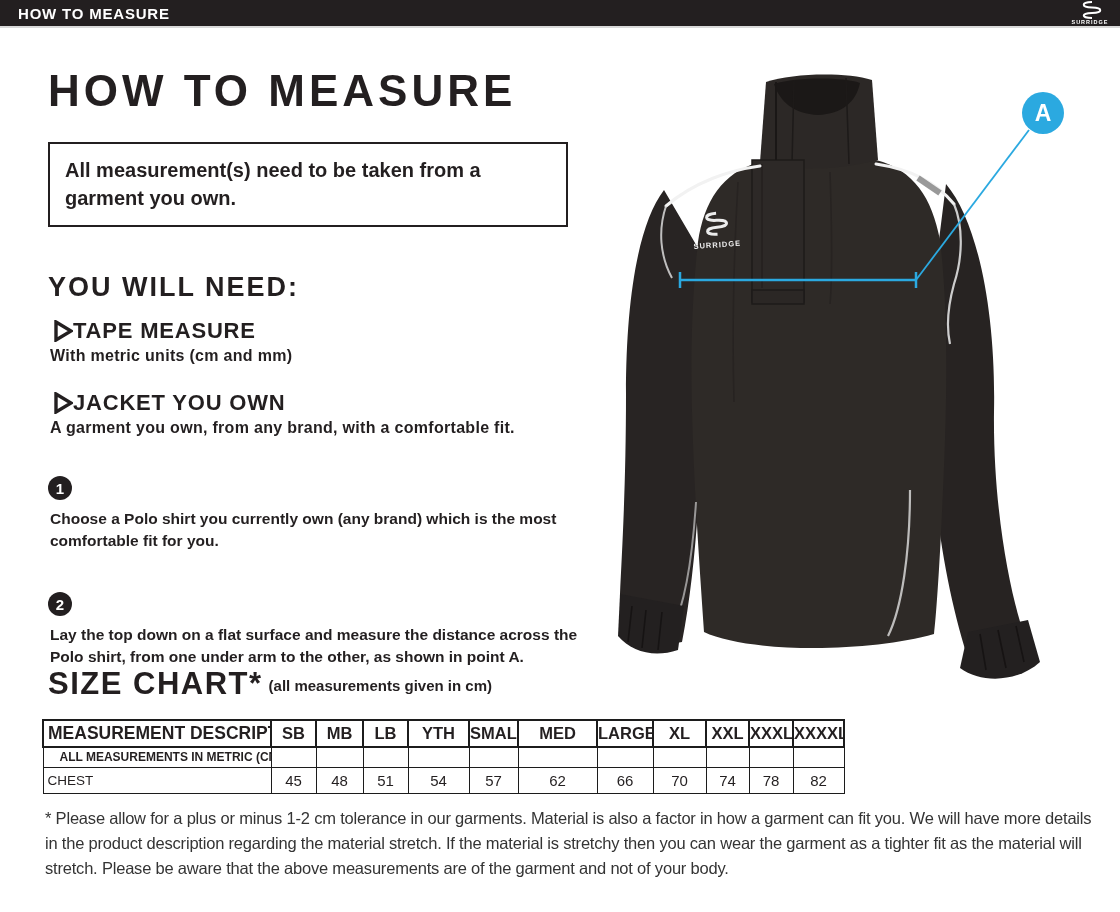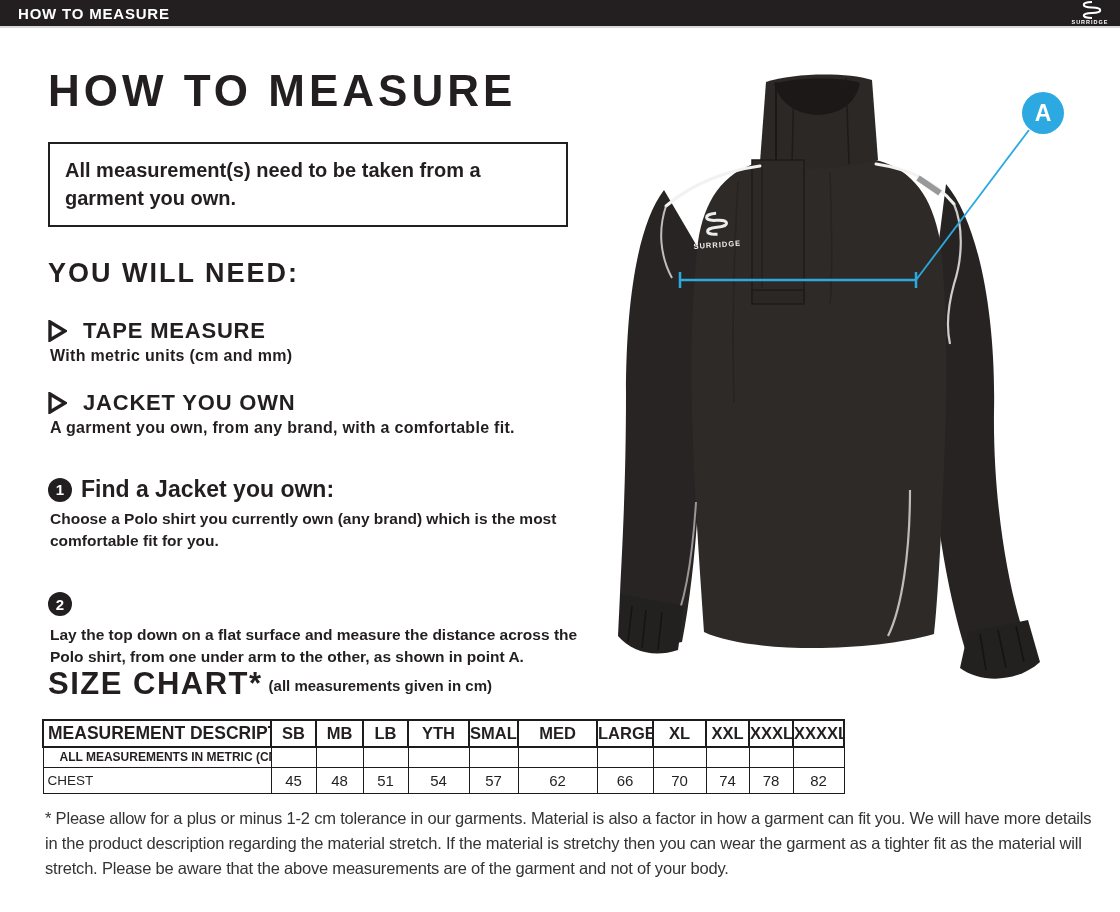--- a/index.html
+++ b/index.html
@@ -11,23 +11,23 @@
   .topbar { position:absolute; left:0; top:0; width:1120px; height:28px;
     background:#231F20; border-bottom:2px solid #d9d9d9;
     display:flex; align-items:center; justify-content:space-between; }
   .topbar-title { color:#fff; font-weight:bold; font-size:15px; letter-spacing:0.8px; padding-left:18px; }
   .topbar-logo { padding-right:8px; display:flex; align-items:center; }
 
   
   .h1 { position:absolute; left:48px; top:66px; font-size:44px; font-weight:bold; letter-spacing:4px; }
   .notebox { position:absolute; left:48px; top:142px; width:520px;
     border:2.5px solid #231F20; padding:12px 15px; font-size:20px; font-weight:bold; line-height:1.42; }
-  .ywn { position:absolute; left:48px; top:258px; font-size:27px; font-weight:bold; letter-spacing:2px; }
-
-  .need-item { position:absolute; left:48px; display:flex; align-items:center; gap:16px;text-align:center; }
+  .ywn { position:absolute; left:48px; top:272px; font-size:27px; font-weight:bold; letter-spacing:2px; }
+
+  .need-item { position:absolute; left:54px; display:flex; align-items:center; gap:0;text-align:center; }
   .need-label { font-size:22px; font-weight:bold; letter-spacing:0.8px; }
   .need-desc { position:absolute; left:50px; font-size:16px; font-weight:bold; letter-spacing:0.3px; }
 
   .step { position:absolute; left:48px; display:flex; align-items:center; gap:9px; }
   .step-badge { width:24px; height:24px; border-radius:50%; background:#231F20; color:#fff;
     font-size:15px; font-weight:bold; display:flex; align-items:center; justify-content:center; }
   .step-title { font-size:23px; font-weight:bold; }
   .step-desc { position:absolute; left:50px; width:565px; font-size:15.5px; font-weight:bold; line-height:1.45; }
 
   .sc-head { position:absolute; left:48px; top:666px; }
@@ -84,21 +84,20 @@
 <div class="need-item" style="top:390px;">
   <svg class="tri" width="19" height="22" viewBox="0 0 19 22">
     <polygon points="2,2 17,11 2,20" fill="none" stroke="#231F20" stroke-width="3.4" stroke-linejoin="miter"></polygon>
   </svg>
   <span class="need-label">JACKET YOU OWN</span>
 </div>
 <div class="need-desc" style="top:419px;">A garment you own, from any brand, with a comfortable fit.</div>
 
 <div class="step" style="top:476px;">
   <span class="step-badge">1</span>
-  <span class="step-title">Find a Jacket you own:</span>
 </div>
 <div class="step-desc" style="top:508px;">Choose a Polo shirt you currently own (any brand) which is the most comfortable fit for you.</div>
 
 <div class="step" style="top:592px;">
   <span class="step-badge">2</span>
 </div>
 <div class="step-desc" style="top:624px;">Lay the top down on a flat surface and measure the distance across the Polo shirt, from one under arm to the other, as shown in point A.</div>
 
 <div class="sc-head">
   <span class="sc-big">SIZE CHART*</span><span class="sc-small">(all measurements given in cm)</span>

